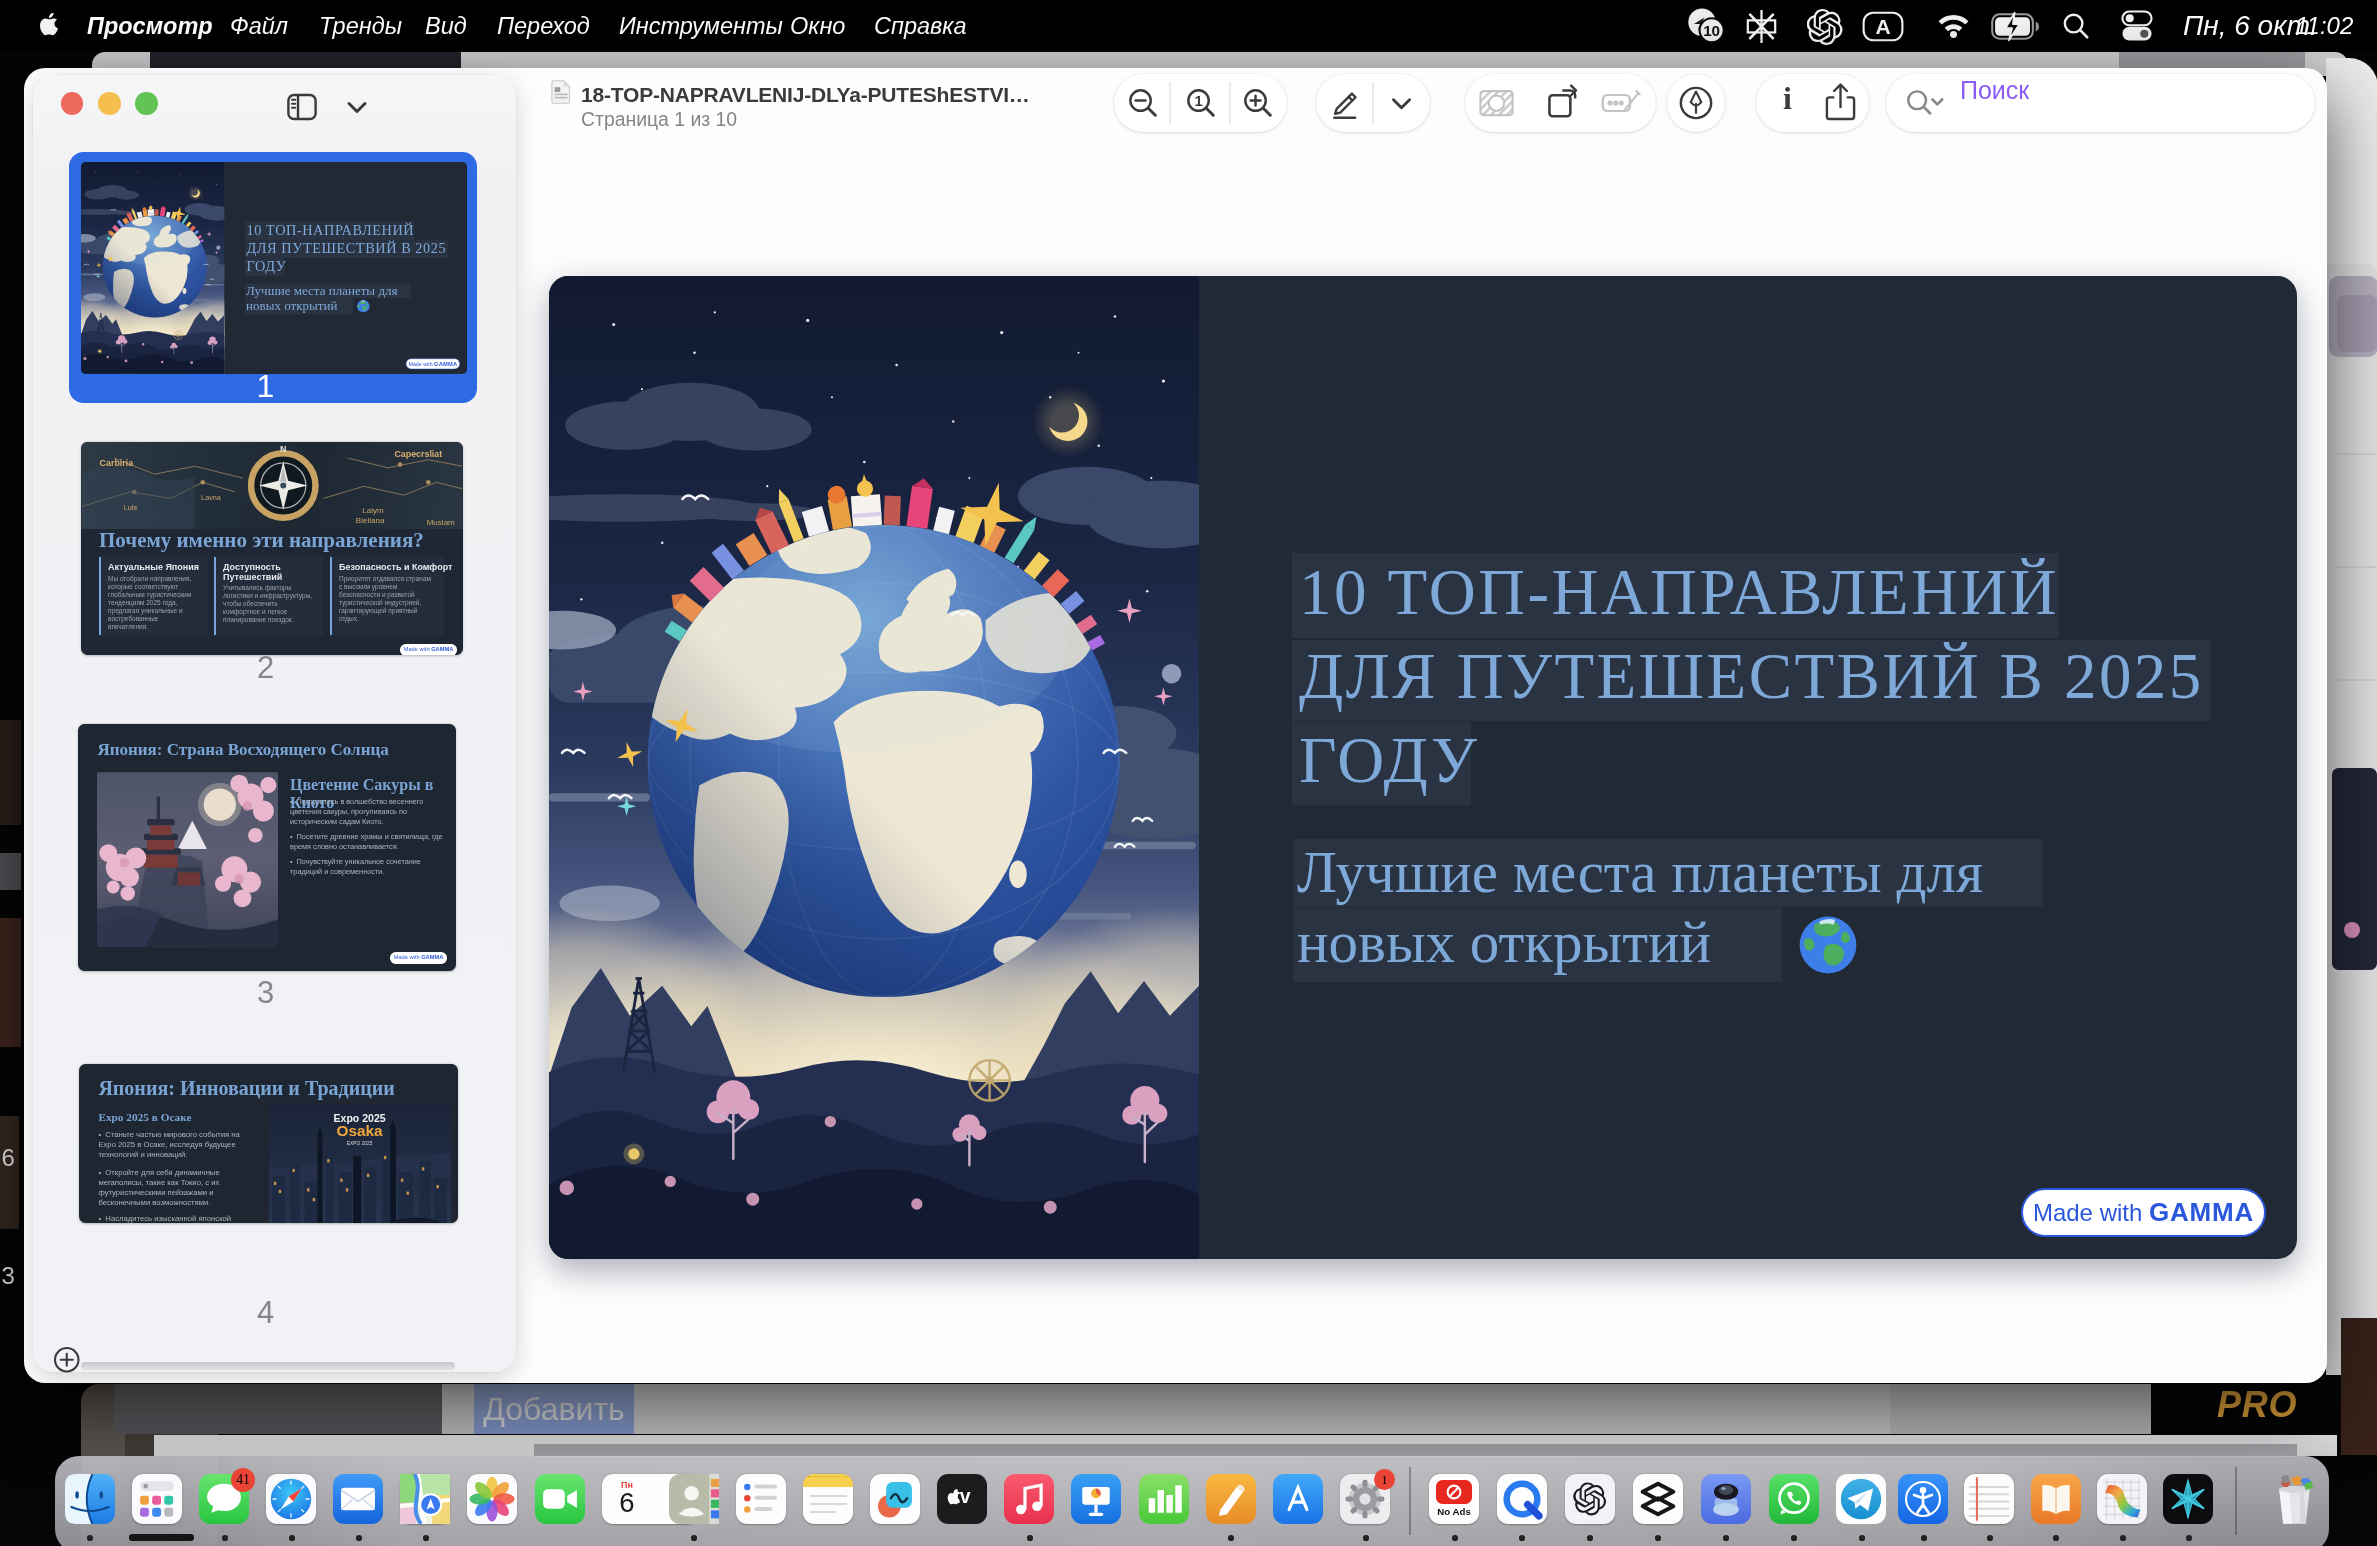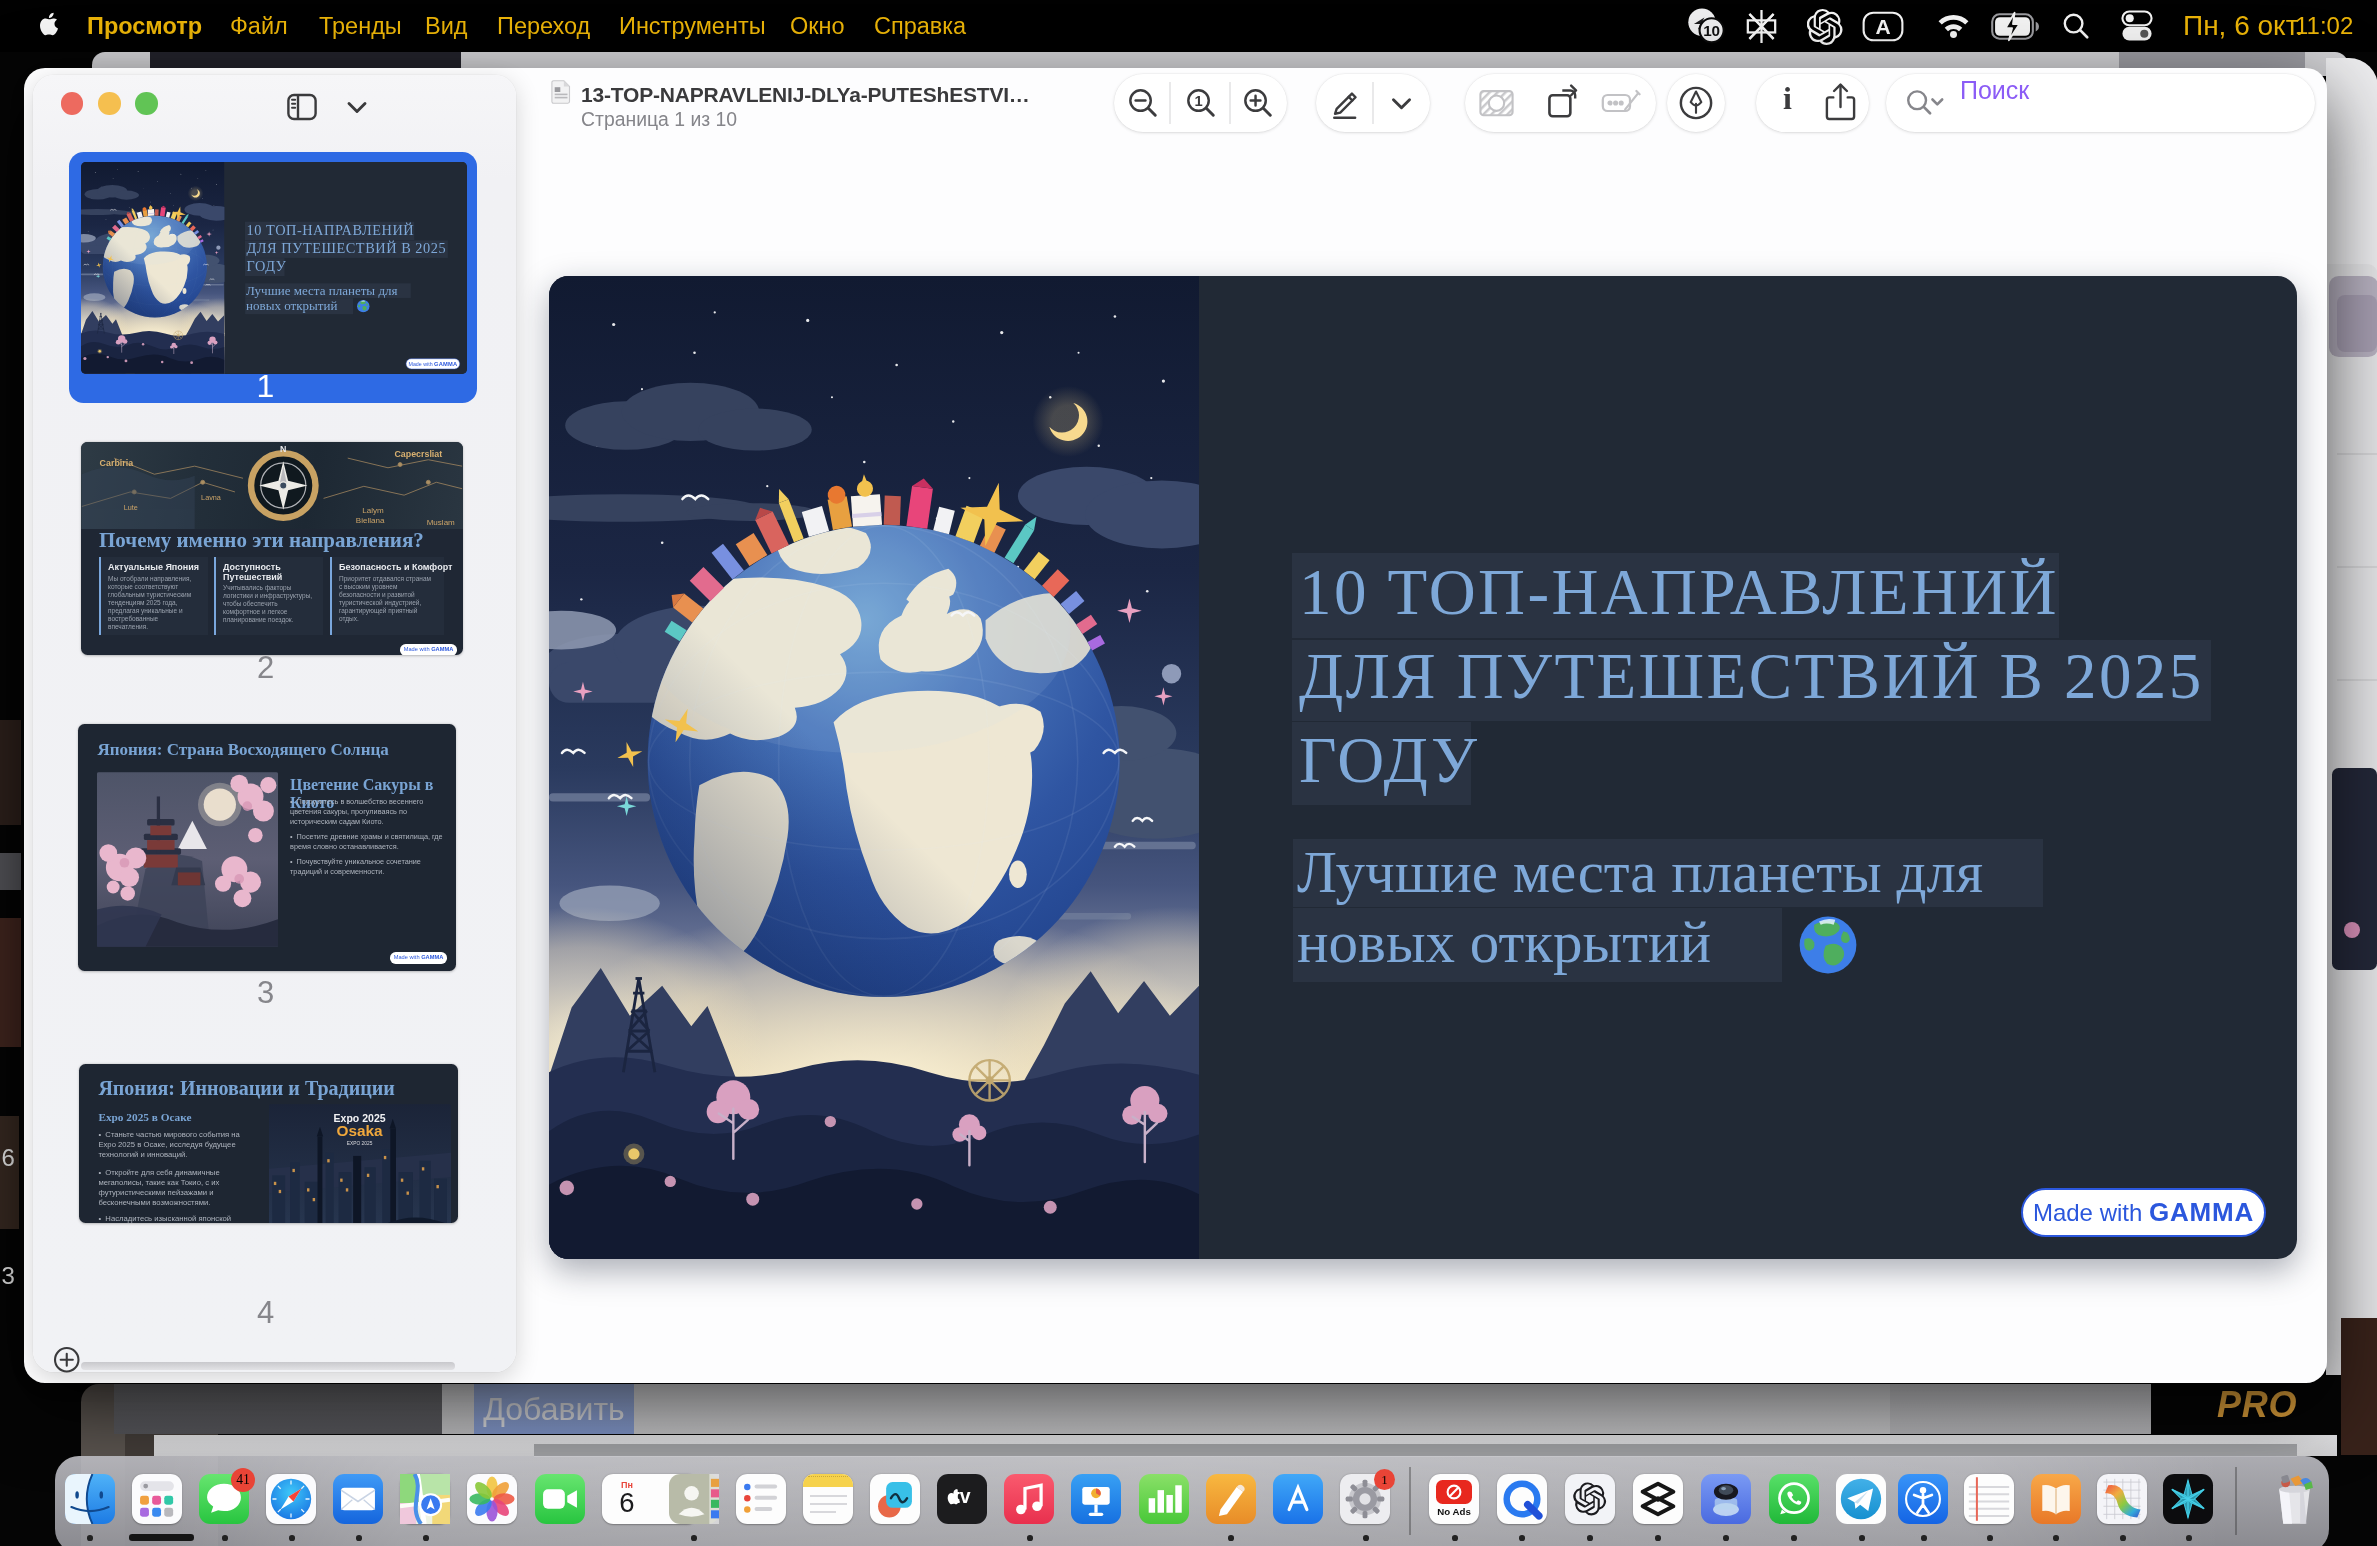--- a/index.html
+++ b/index.html
@@ -1,19 +1,19 @@
 <!DOCTYPE html>
 <html style="font-size:13px"><head><meta charset="utf-8">
 <style>
 html,body{margin:0;padding:0;background:#000;}
 #screen{position:relative;width:2377px;height:1546px;overflow:hidden;background:#050505;font-family:"Liberation Sans",sans-serif;}
 .abs{position:absolute;}
 
 #menubar{position:absolute;left:0;top:0;width:2377px;height:52px;background:#010101;color:#f2f2f2;}
-.mi{position:absolute;top:0;height:60px;line-height:52px;font-size:23.5px;color:#eab308;}
+.mi{position:absolute;top:0;height:60px;line-height:52px;font-size:23.5px;color:#ffffff;font-style:italic;}
 
 #win{position:absolute;left:24px;top:68px;width:2303px;height:1315px;border-radius:21px;background:#fdfdfe;box-shadow:0 24px 73px rgba(0,0,0,.65);}
 #sidebar{position:absolute;left:9px;top:7.3px;width:483px;height:1297px;border-radius:21px;background:linear-gradient(180deg,#f6f6f8 0%,#f1f1f4 8%,#f1f2f5 100%);box-shadow:0 6.5px 24px rgba(0,0,0,.16),0 0 0 0.8px rgba(0,0,0,.03);}
 .tl{position:absolute;top:17px;width:22.6px;height:22.6px;border-radius:50%;}
 
 .pill{position:absolute;top:74px;height:58px;background:#fff;border-radius:29px;box-shadow:0 0.8px 3.2px rgba(0,0,0,.14),0 0 0 0.4px rgba(0,0,0,.04);}
 .pdiv{position:absolute;top:8px;width:1.6px;height:42px;background:#e9e9ea;}
 
 .slide{position:relative;width:1748px;height:983px;background:#212935;overflow:hidden;}
 .slide .img{position:absolute;left:0;top:0;width:650px;height:983px;}
@@ -435,21 +435,21 @@
       </div>
   <div id="toolbar">
 
     <svg class="abs" style="left:527px;top:12px" width="21" height="24" viewBox="0 0 26 30">
           <path d="M3 1h13l7 7v19a2 2 0 0 1-2 2H3a2 2 0 0 1-2-2V3a2 2 0 0 1 2-2z" fill="#f2f2f3" stroke="#c9c9cc" stroke-width="1.4"></path>
           <path d="M16 1l7 7h-7z" fill="#d8d8da"></path>
           <rect x="4.5" y="9" width="7" height="6" fill="#9a9a9e"></rect>
           <rect x="4.5" y="17" width="16" height="2" fill="#b9b9bc"></rect>
           <rect x="4.5" y="21" width="16" height="2" fill="#b9b9bc"></rect>
         </svg>
-    <div class="abs" style="left:557px;top:14.6px;font-size:21px;font-weight:bold;color:#3a3a3c;letter-spacing:-0.2px;">13-TOP-NAPRAVLENIJ-DLYa-PUTEShESTVI…</div>
+    <div class="abs" style="left:557px;top:14.6px;font-size:21px;font-weight:bold;color:#3a3a3c;letter-spacing:-0.2px;">18-TOP-NAPRAVLENIJ-DLYa-PUTEShESTVI…</div>
     <div class="abs" style="left:557px;top:40px;font-size:19.4px;color:#85858a;">Страница 1 из 10</div>
 
     <div class="pill" style="left:1090px;top:5.7px;width:173px;">
       <div class="pdiv" style="left:55px;"></div>
           <div class="pdiv" style="left:115px;"></div>
       <svg class="abs" style="left:11.3px;top:11.3px" width="36" height="36" viewBox="0 0 44 44">
             <g fill="none" stroke="#3c3c3e" stroke-width="3">
               <circle cx="19" cy="19" r="12.5"></circle>
               <path d="M28.5 28.5L37 37" stroke-width="3.6" stroke-linecap="round"></path>
               <path d="M13 19h12" stroke-linecap="round"></path>

